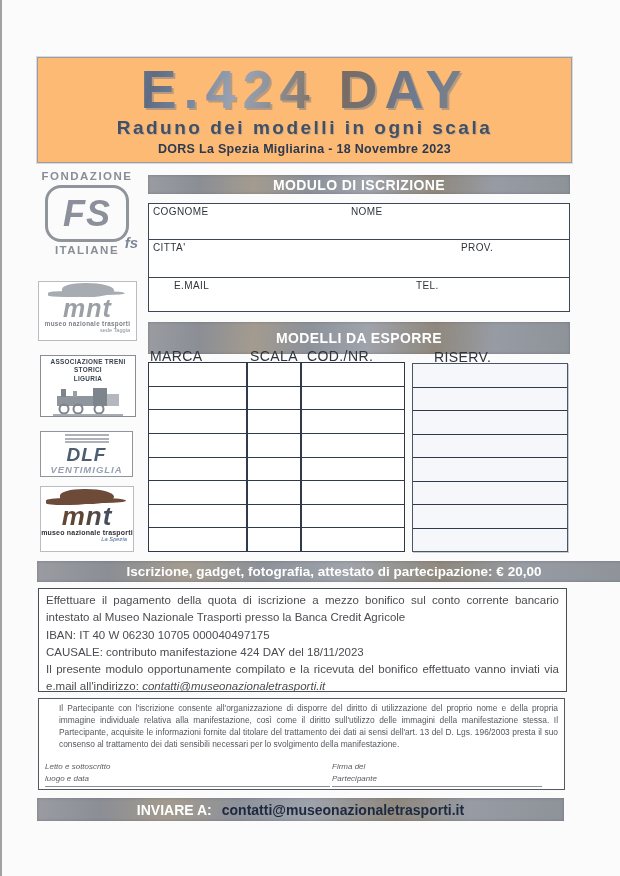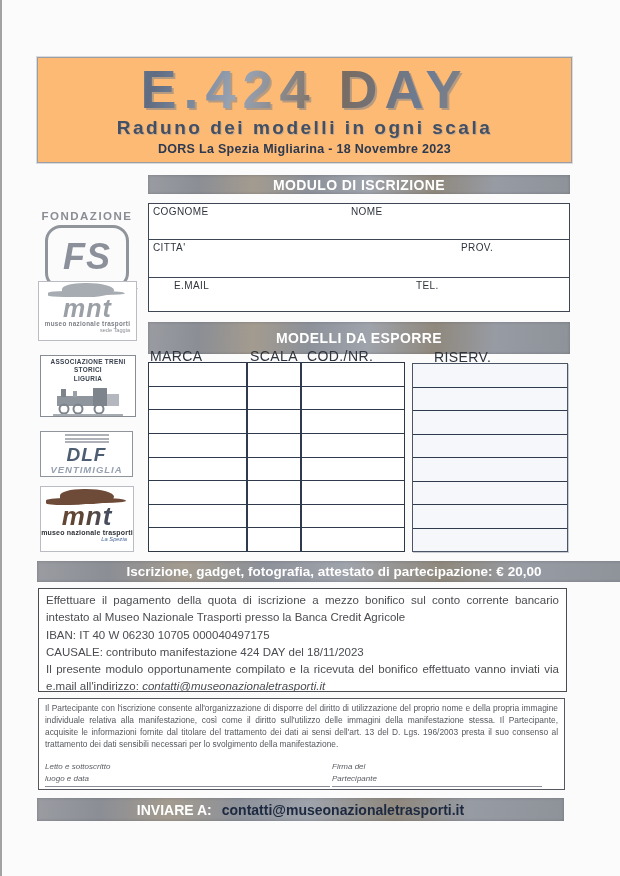--- a/index.html
+++ b/index.html
@@ -71,33 +71,33 @@
     padding:3px 7px 0 7px;
     font-size:11.5px; color:#4a4c50; line-height:1.5;
   }
   .pay-box .just { text-align:justify; }
   .pay-box .em { font-style:italic; }
 
   
   .priv-box {
     left:38px; top:698px; width:527px; height:92px;
     border:1px solid #55585e; background:#fff;
-    padding:4px 6px 0 6px;
+    padding:4px 6px 0 20px;
     font-size:8.4px; color:#55585e; line-height:1.42;
   }
   .priv-text { text-align:justify; }
   .sign-row { position:absolute; left:6px; right:8px; top:62px; display:flex; justify-content:space-between; }
   .sign-block { font-style:italic; font-size:8px; color:#5a5d63; line-height:1.5; }
   .sign-left  { width:285px; border-bottom:1px solid #8a8d93; padding-bottom:1px; }
   .sign-right { width:210px; border-bottom:1px solid #8a8d93; padding-bottom:1px; margin-right:14px; }
 
   
   .logo-fs { left:36px; top:170px; width:102px; text-align:center; }
-  .fs-word { font-size:11.5px; font-weight:bold; letter-spacing:1.5px; color:#8a8d93;margin-top:40px; }
-  .fs-mark { margin:3px auto 2px auto; width:84px; height:64px; border:3.5px solid #90949b; border-radius:16px; position:relative;
+  .fs-word { font-size:11.5px; font-weight:bold; letter-spacing:1.5px; color:#8a8d93; }
+  .fs-mark { margin:3px auto 2px auto; width:84px; height:57px; border:3.5px solid #90949b; border-radius:16px; position:relative;
              display:flex; align-items:center; justify-content:center; }
   .fs-mark .fs-text { font-size:36px; font-weight:bold; color:#8b909a; letter-spacing:1px; font-style:italic; }
   .fs-swoosh { position:absolute; right:-12px; bottom:-12px; font-size:15px; font-style:italic; font-weight:bold; color:#7d8798; }
   .logo-card { background:#fff; border:1px solid #b9bcc2; text-align:center; overflow:hidden; }
   .mnt1 { left:38px; top:281px; width:99px; height:60px; padding-top:1px; }
   .smoke { border-radius:50% 60% 55% 45%; margin:0 auto; }
   .smoke-grey { width:52px; height:14px; background:#a7acb2; box-shadow:-18px 4px 0 -4px #a7acb2, 16px 3px 0 -5px #a7acb2; }
   .smoke-brown { width:54px; height:15px; background:#6e4a38; box-shadow:-18px 5px 0 -4px #6e4a38, 17px 4px 0 -5px #6e4a38; }
   .mnt-word-grey { font-size:25px; font-weight:bold; font-style:italic; color:#9aa0a6; line-height:.9; letter-spacing:1px; }
   .mnt-word-color { font-size:26px; font-weight:bold; font-style:italic; line-height:.95; letter-spacing:1px;

